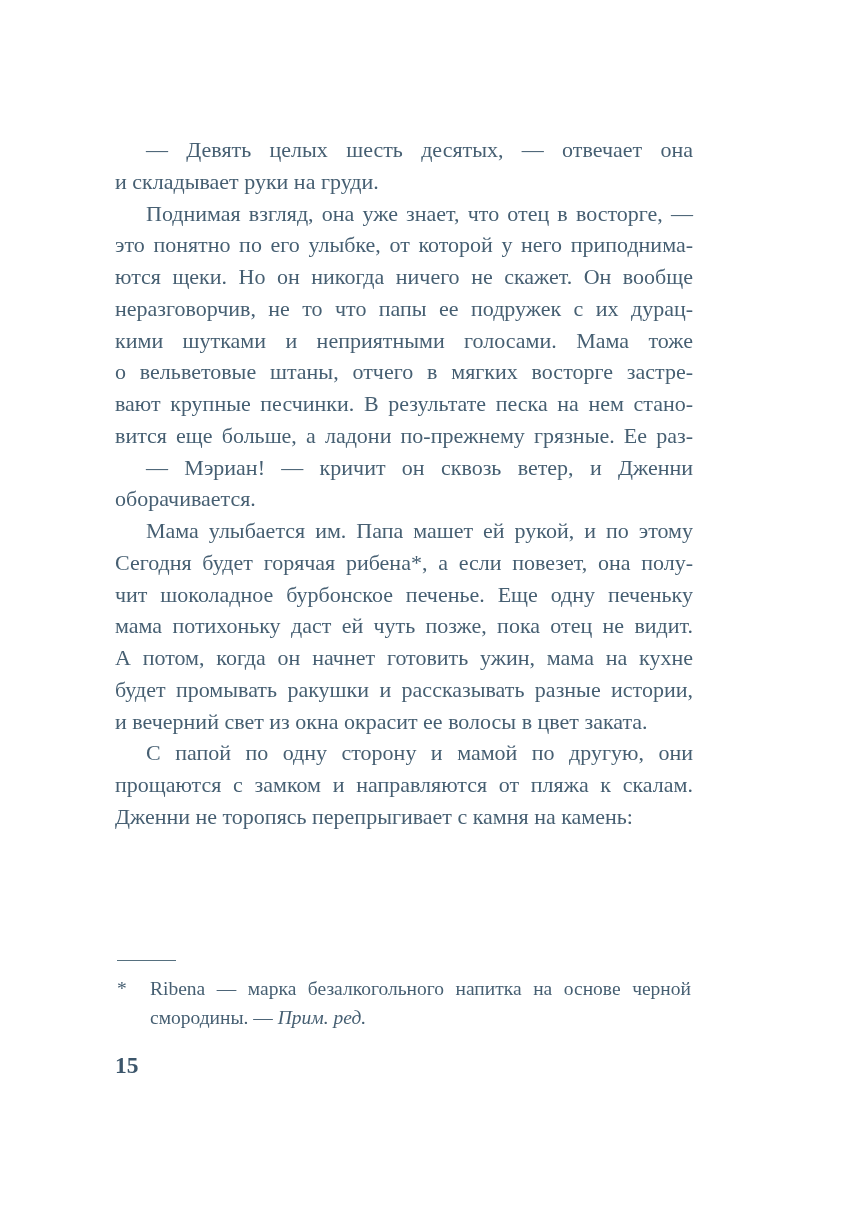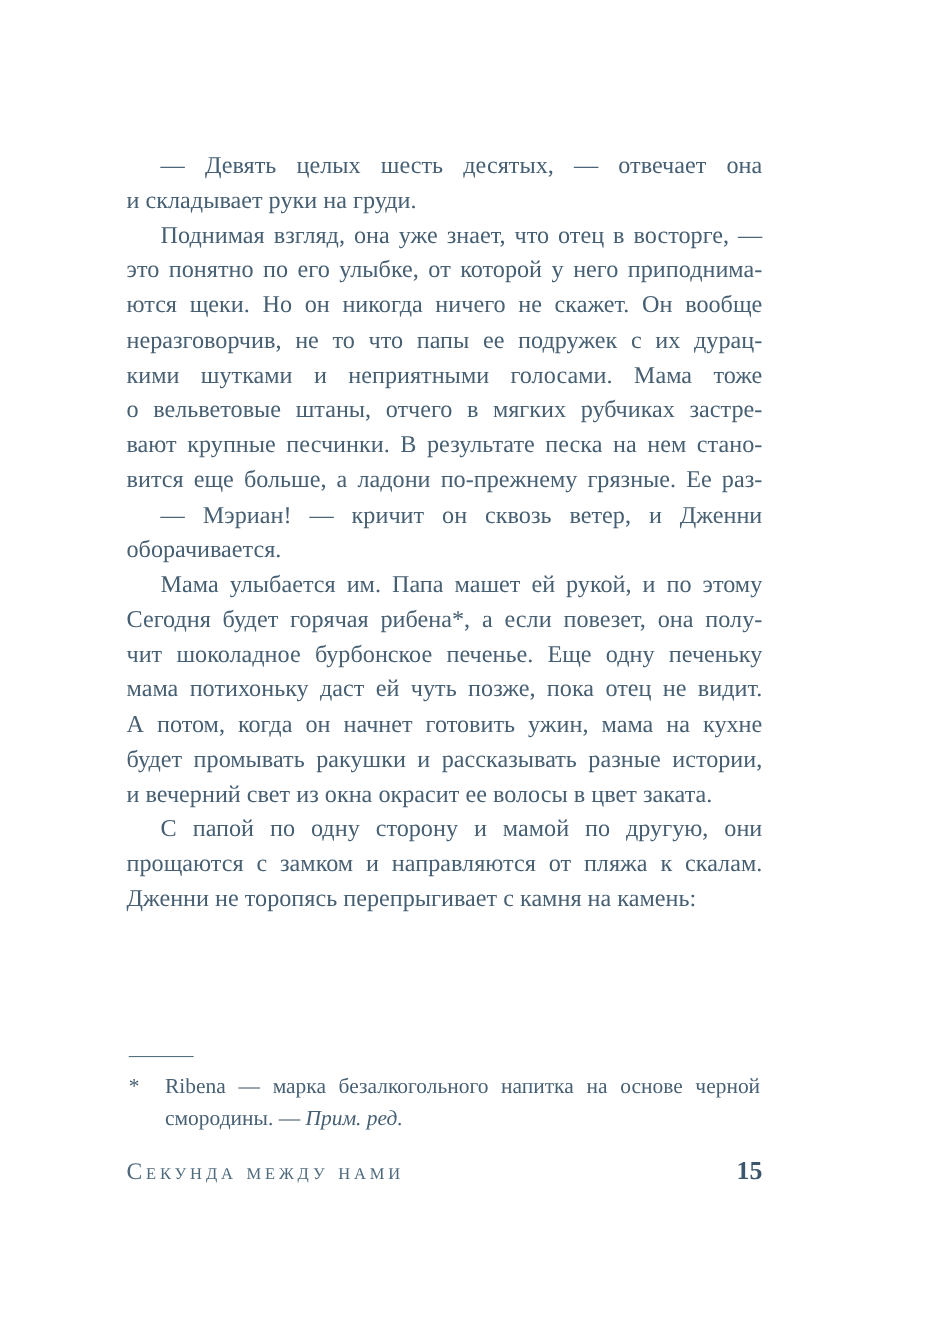--- a/index.html
+++ b/index.html
@@ -71,21 +71,21 @@
 
   <main class="body-text">
 
   <div class="line indent just">— Девять целых шесть десятых, — отвечает она</div>
       <div class="line">и складывает руки на груди.</div>
       <div class="line indent just">Поднимая взгляд, она уже знает, что отец в восторге, —</div>
       <div class="line just">это понятно по его улыбке, от которой у него приподнима-</div>
       <div class="line just">ются щеки. Но он никогда ничего не скажет. Он вообще</div>
       <div class="line just">неразговорчив, не то что папы ее подружек с их дурац-</div>
       <div class="line just">кими шутками и неприятными голосами. Мама тоже</div>
-      <div class="line just">о вельветовые штаны, отчего в мягких рубчиках застре-</div>
+      <div class="line just">о вельветовые штаны, отчего в мягких восторге застре-</div>
       <div class="line just">вают крупные песчинки. В результате песка на нем стано-</div>
       <div class="line just">вится еще больше, а ладони по-прежнему грязные. Ее раз-</div>
       <div class="line indent just">— Мэриан! — кричит он сквозь ветер, и Дженни</div>
       <div class="line">оборачивается.</div>
       <div class="line indent just">Мама улыбается им. Папа машет ей рукой, и по этому</div>
       <div class="line just">Сегодня будет горячая рибена*, а если повезет, она полу-</div>
       <div class="line just">чит шоколадное бурбонское печенье. Еще одну печеньку</div>
       <div class="line just">мама потихоньку даст ей чуть позже, пока отец не видит.</div>
       <div class="line just">А потом, когда он начнет готовить ужин, мама на кухне</div>
       <div class="line just">будет промывать ракушки и рассказывать разные истории,</div>
@@ -101,17 +101,16 @@
     <div class="fn-row">
       <span class="fn-marker">*</span>
       <div class="fn-body">
         <div class="fn-line fn-line-1">Ribena — марка безалкогольного напитка на основе черной</div>
         <div class="fn-line"><span>смородины. — </span><span class="fn-italic">Прим. ред.</span></div>
       </div>
     </div>
   </div>
 
   <footer class="page-footer">
-    <span class="running-title">Секунда между нами</span>
     <span class="page-number">15</span>
   </footer>
 
 </div>
 
 </body></html>

